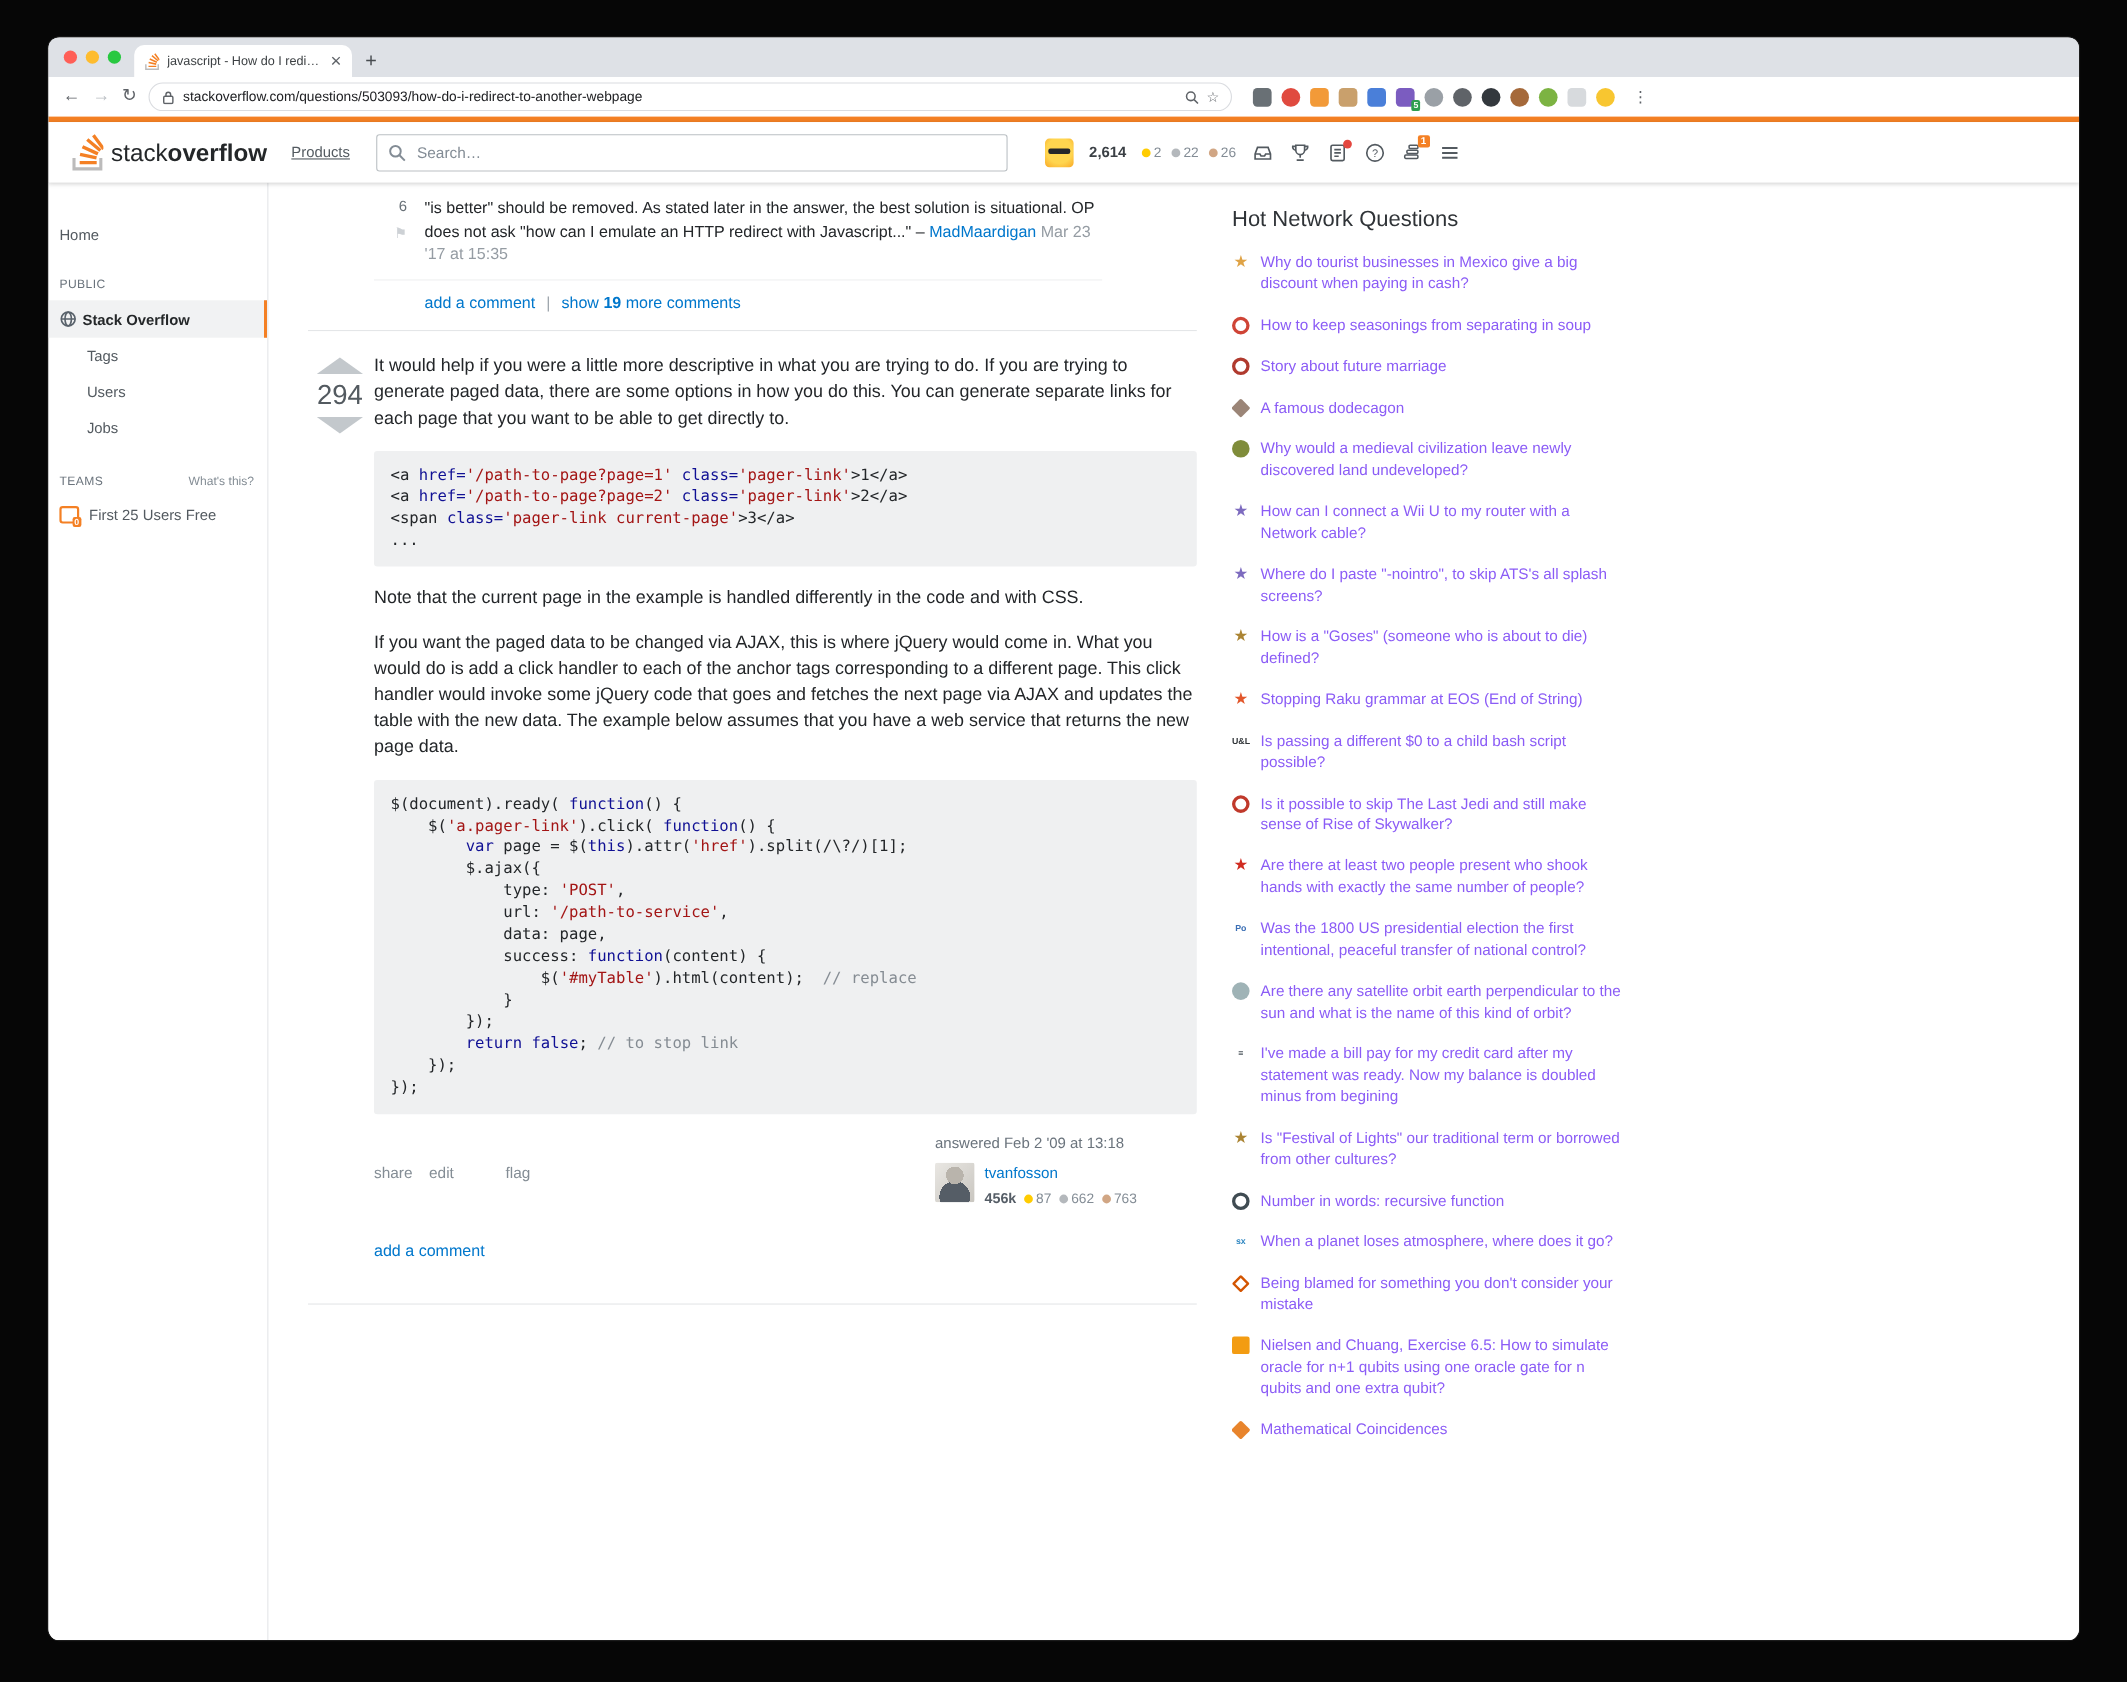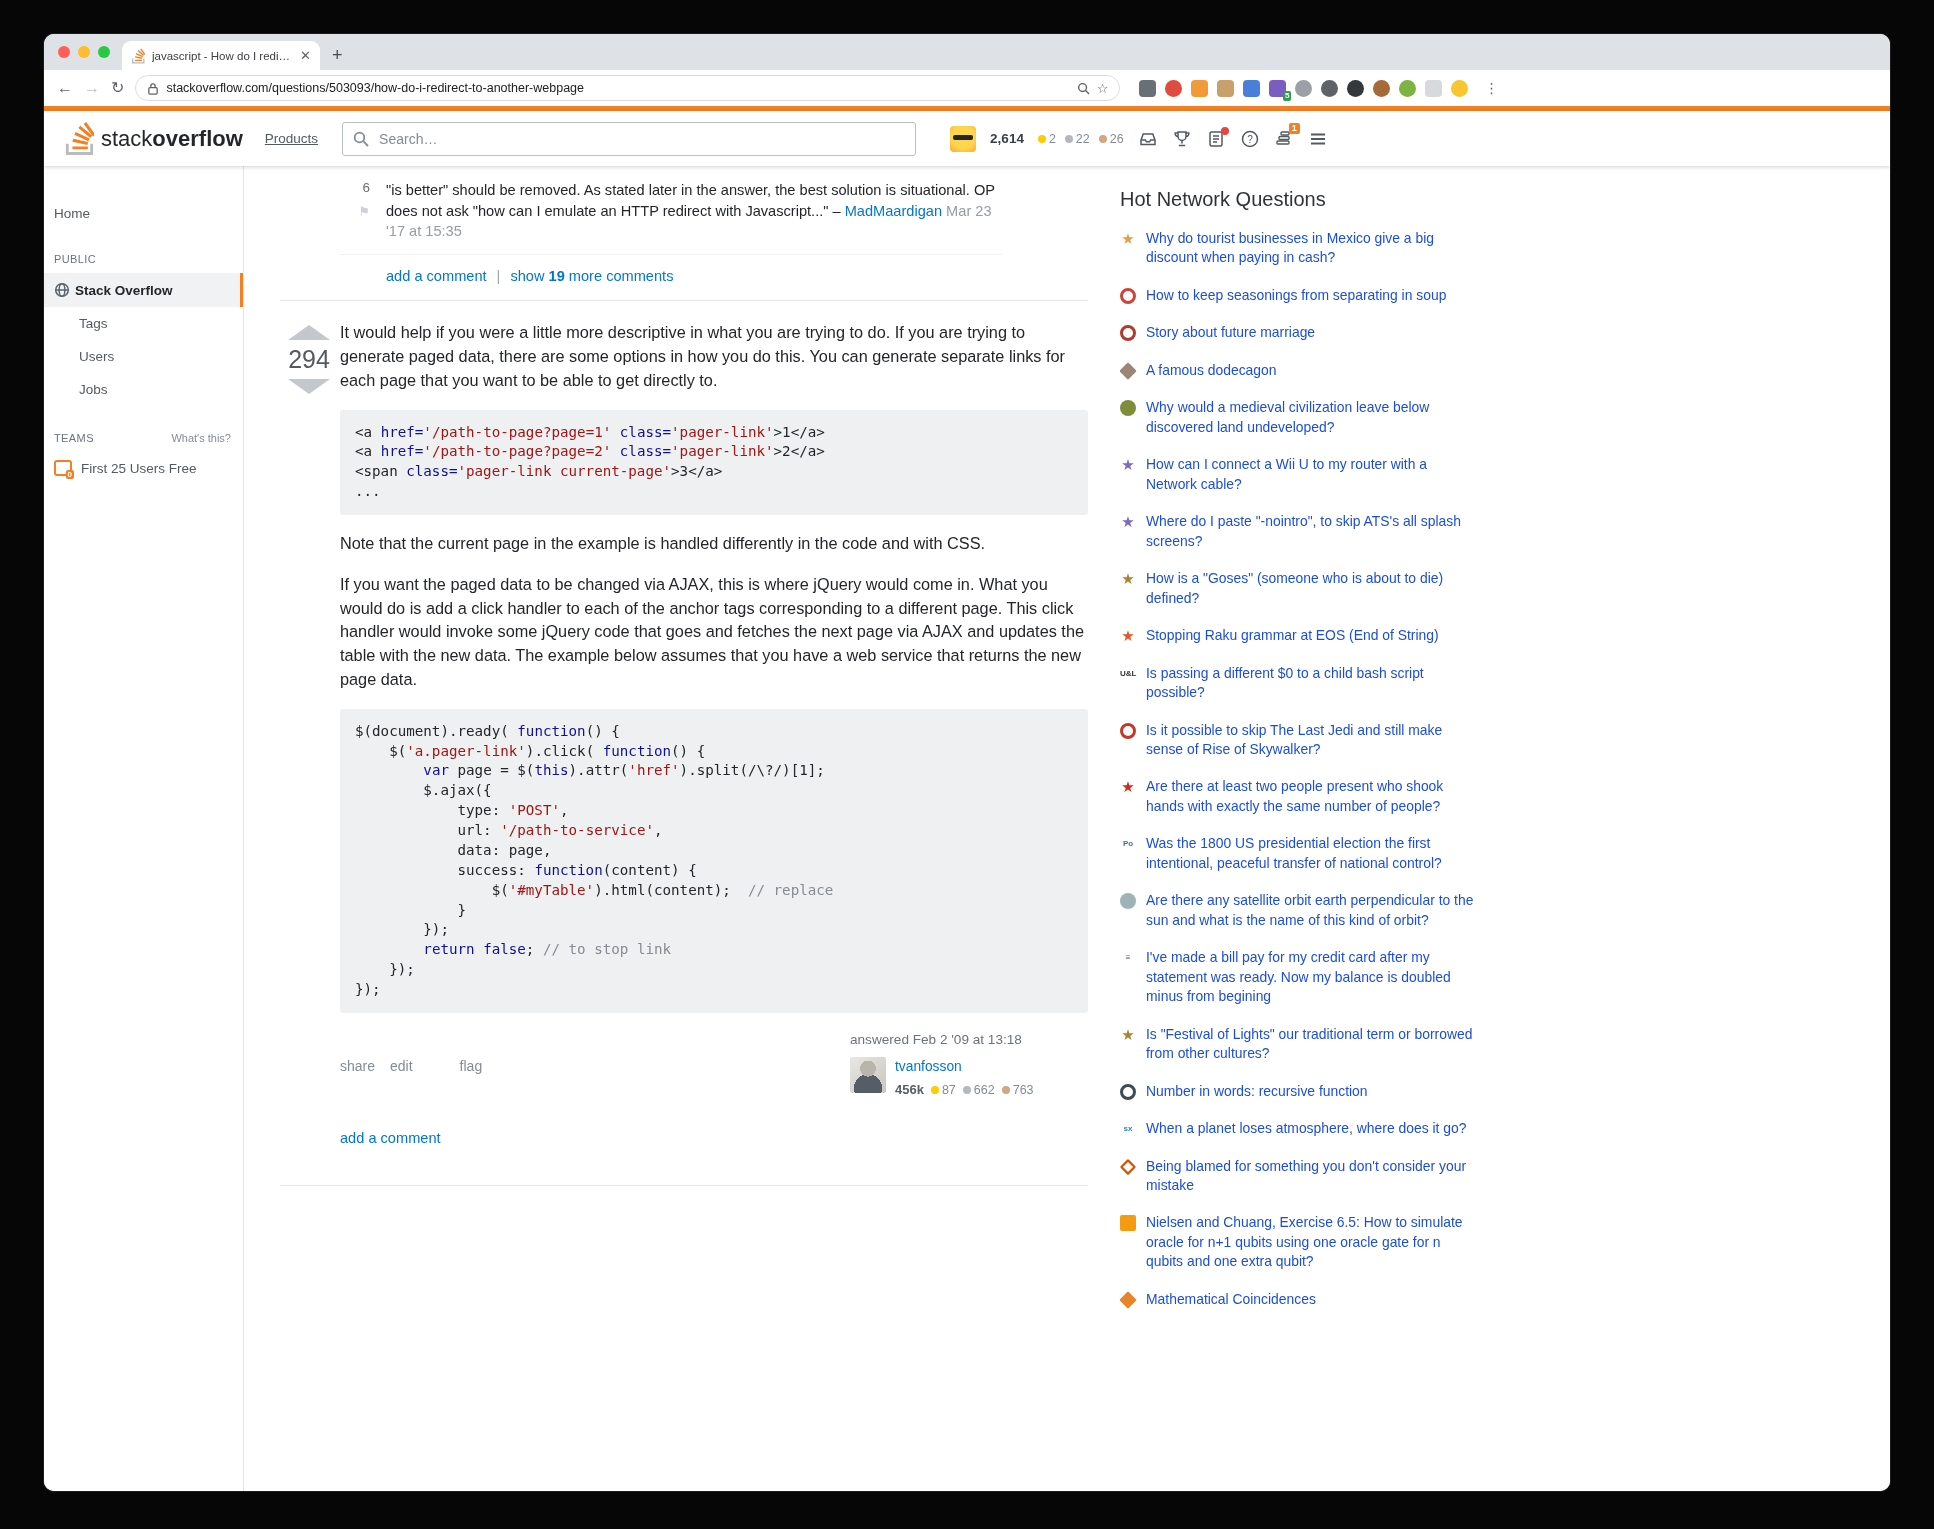--- a/index.html
+++ b/index.html
@@ -107,21 +107,21 @@
   .hotnq{width:358px;margin-left:32px;padding-top:22px;flex-shrink:0;overflow:hidden;}
   .hot-title{font-size:20px;font-weight:400;color:#2f3337;margin:0 0 18px;}
   .hq-item{display:flex;gap:10px;margin-bottom:18px;}
   .hq-icon{width:16px;height:16px;flex-shrink:0;margin-top:2px;font-size:15px;line-height:16px;text-align:center;}
   .hq-ring{border:3px solid;border-radius:50%;}
   .hq-circle{border-radius:50%;}
   .hq-square{border-radius:2px;}
   .hq-diamond{transform:rotate(45deg) scale(.78);border-radius:2px;}
   .hq-diamond-o{border:3px solid;transform:rotate(45deg) scale(.72);border-radius:2px;}
   .hq-label{font-size:8px;font-weight:700;line-height:16px;}
-  .hq-link{color:#1d4ed8;font-size:13.9px;line-height:1.4;display:block;}
+  .hq-link{color:#8b5cf6;font-size:13.9px;line-height:1.4;display:block;}
 
   svg{display:block;}
 </style>
 </head>
 <body>
 
 <div class="desktop">
   <div class="window">
 
     <div class="tabstrip">
@@ -386,21 +386,21 @@
             <div class="hq-item">
               <span class="hq-icon hq-ring" style="border-color: rgb(176, 58, 46);"></span>
               <a class="hq-link">Story about future marriage</a>
             </div>
             <div class="hq-item">
               <span class="hq-icon hq-diamond" style="background: rgb(155, 133, 119);"></span>
               <a class="hq-link">A famous dodecagon</a>
             </div>
             <div class="hq-item">
               <span class="hq-icon hq-circle" style="background: rgb(127, 140, 58);"></span>
-              <a class="hq-link">Why would a medieval civilization leave below discovered land undeveloped?</a>
+              <a class="hq-link">Why would a medieval civilization leave newly discovered land undeveloped?</a>
             </div>
             <div class="hq-item">
               <span class="hq-icon hq-star" style="color: rgb(125, 107, 191);">★</span>
               <a class="hq-link">How can I connect a Wii U to my router with a Network cable?</a>
             </div>
             <div class="hq-item">
               <span class="hq-icon hq-star" style="color: rgb(125, 107, 191);">★</span>
               <a class="hq-link">Where do I paste "-nointro", to skip ATS's all splash screens?</a>
             </div>
             <div class="hq-item">

